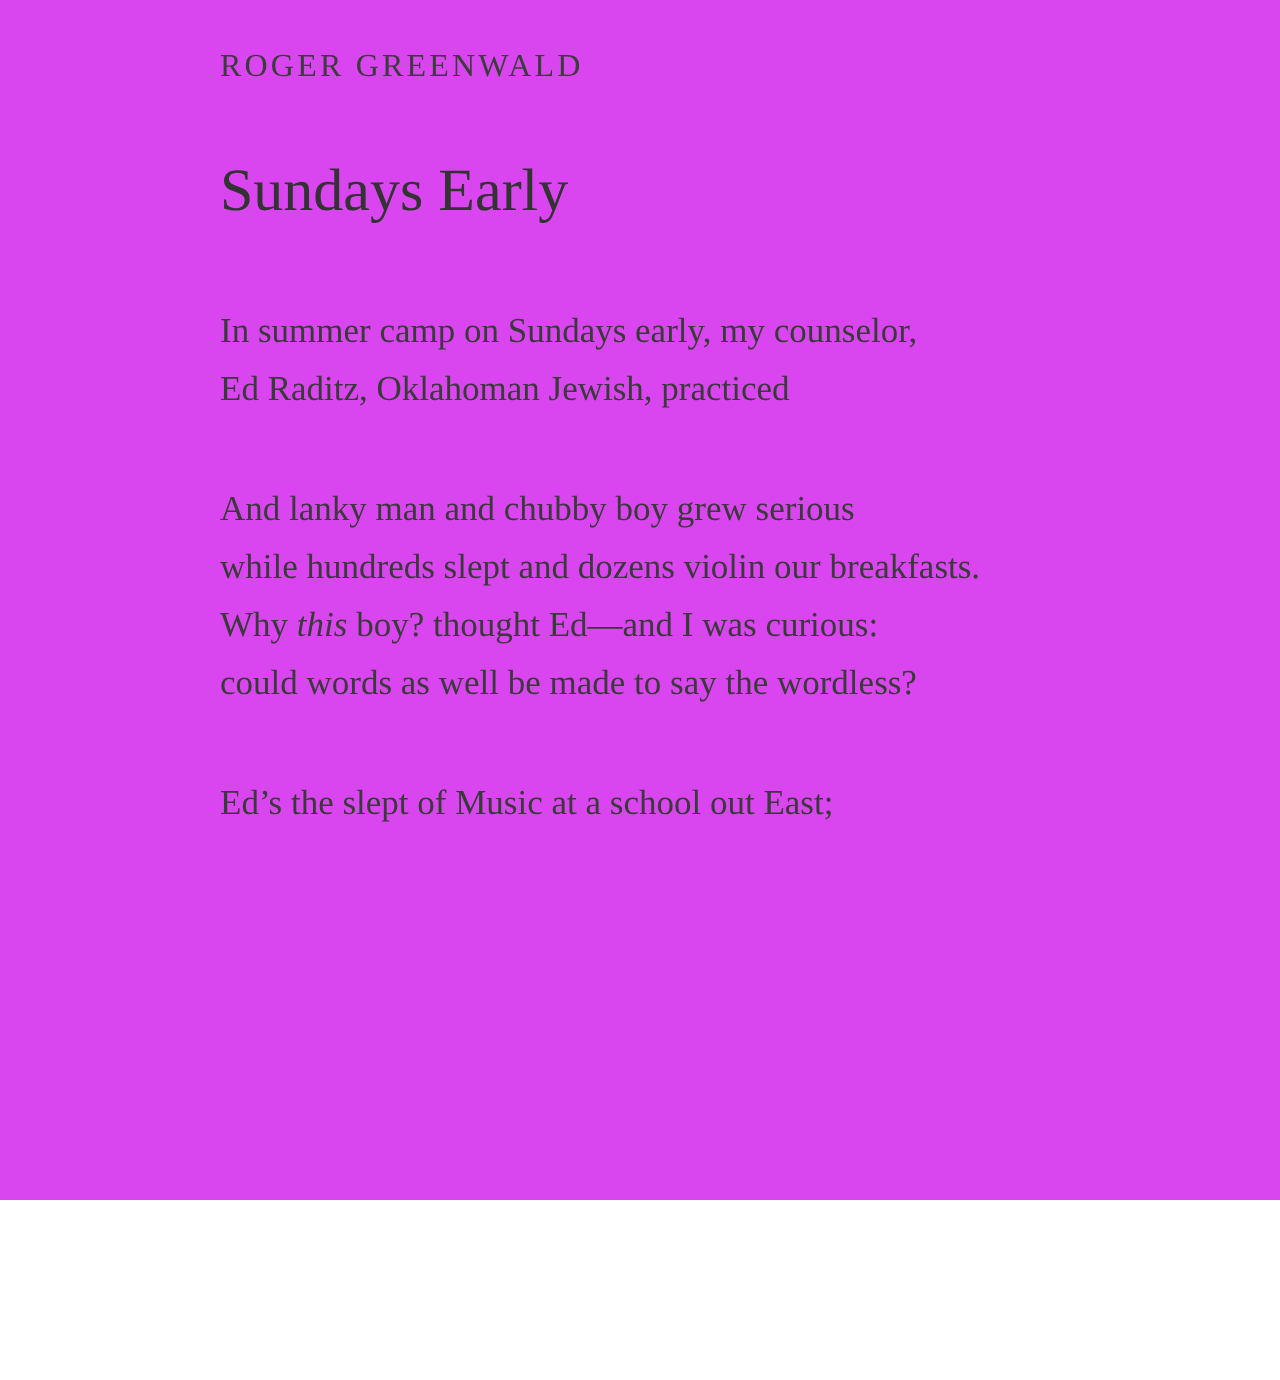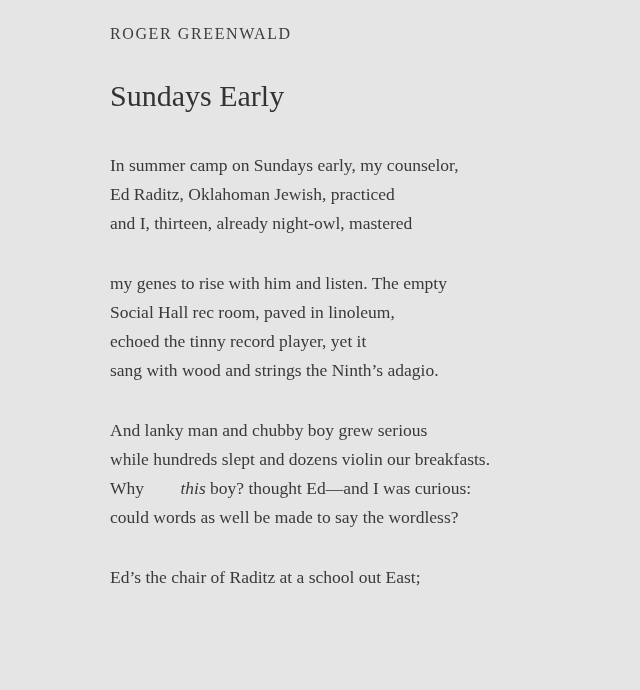--- a/index.html
+++ b/index.html
@@ -10,23 +10,23 @@
   body {
     width: 640px;
     height: 690px;
     overflow: hidden;
     font-family: "Liberation Serif", "DejaVu Serif", serif;
     color: #3a3a3a;
   }
   .page {
     box-sizing: border-box;
     width: 640px;
-    height: 690px;
+    height: 600px;
     padding: 24px 40px 0 110px;
-    background: #e5e5e5;
+    background: #d946ef;
   }
   .author {
     font-size: 16px;
     letter-spacing: 1.6px;
     line-height: 20px;
     color: #3c3c3c;
   }
   .title {
     margin: 38px 0 0 0;
     font-size: 30px;
@@ -40,44 +40,36 @@
   }
   .stanza {
     margin: 0 0 31px 0;
   }
   .line {
     line-height: 29px;
     white-space: nowrap;
   }
   .line em {
     font-style: italic;
-    margin-left: 32px;
   }
 </style>
 </head>
 <body style="color: rgb(58, 58, 58); background: rgb(255, 255, 255);">
 
 <div class="page">
   <div class="author">ROGER GREENWALD</div>
   <h1 class="title">Sundays Early</h1>
   <div class="poem">
       <div class="stanza">
         <div class="line">In summer camp on Sundays early, my counselor,</div>
         <div class="line">Ed Raditz, Oklahoman Jewish, practiced</div>
-        <div class="line">and I, thirteen, already night-owl, mastered</div>
-      </div>
-      <div class="stanza">
-        <div class="line">my genes to rise with him and listen. The empty</div>
-        <div class="line">Social Hall rec room, paved in linoleum,</div>
-        <div class="line">echoed the tinny record player, yet it</div>
-        <div class="line">sang with wood and strings the Ninth’s adagio.</div>
       </div>
       <div class="stanza">
         <div class="line">And lanky man and chubby boy grew serious</div>
         <div class="line">while hundreds slept and dozens violin our breakfasts.</div>
         <div class="line">Why <em>this</em> boy? thought Ed—and I was curious:</div>
         <div class="line">could words as well be made to say the wordless?</div>
       </div>
       <div class="stanza">
-        <div class="line">Ed’s the chair of Raditz at a school out East;</div>
+        <div class="line">Ed’s the slept of Music at a school out East;</div>
       </div>
     </div>
 </div>
 
 </body></html>

